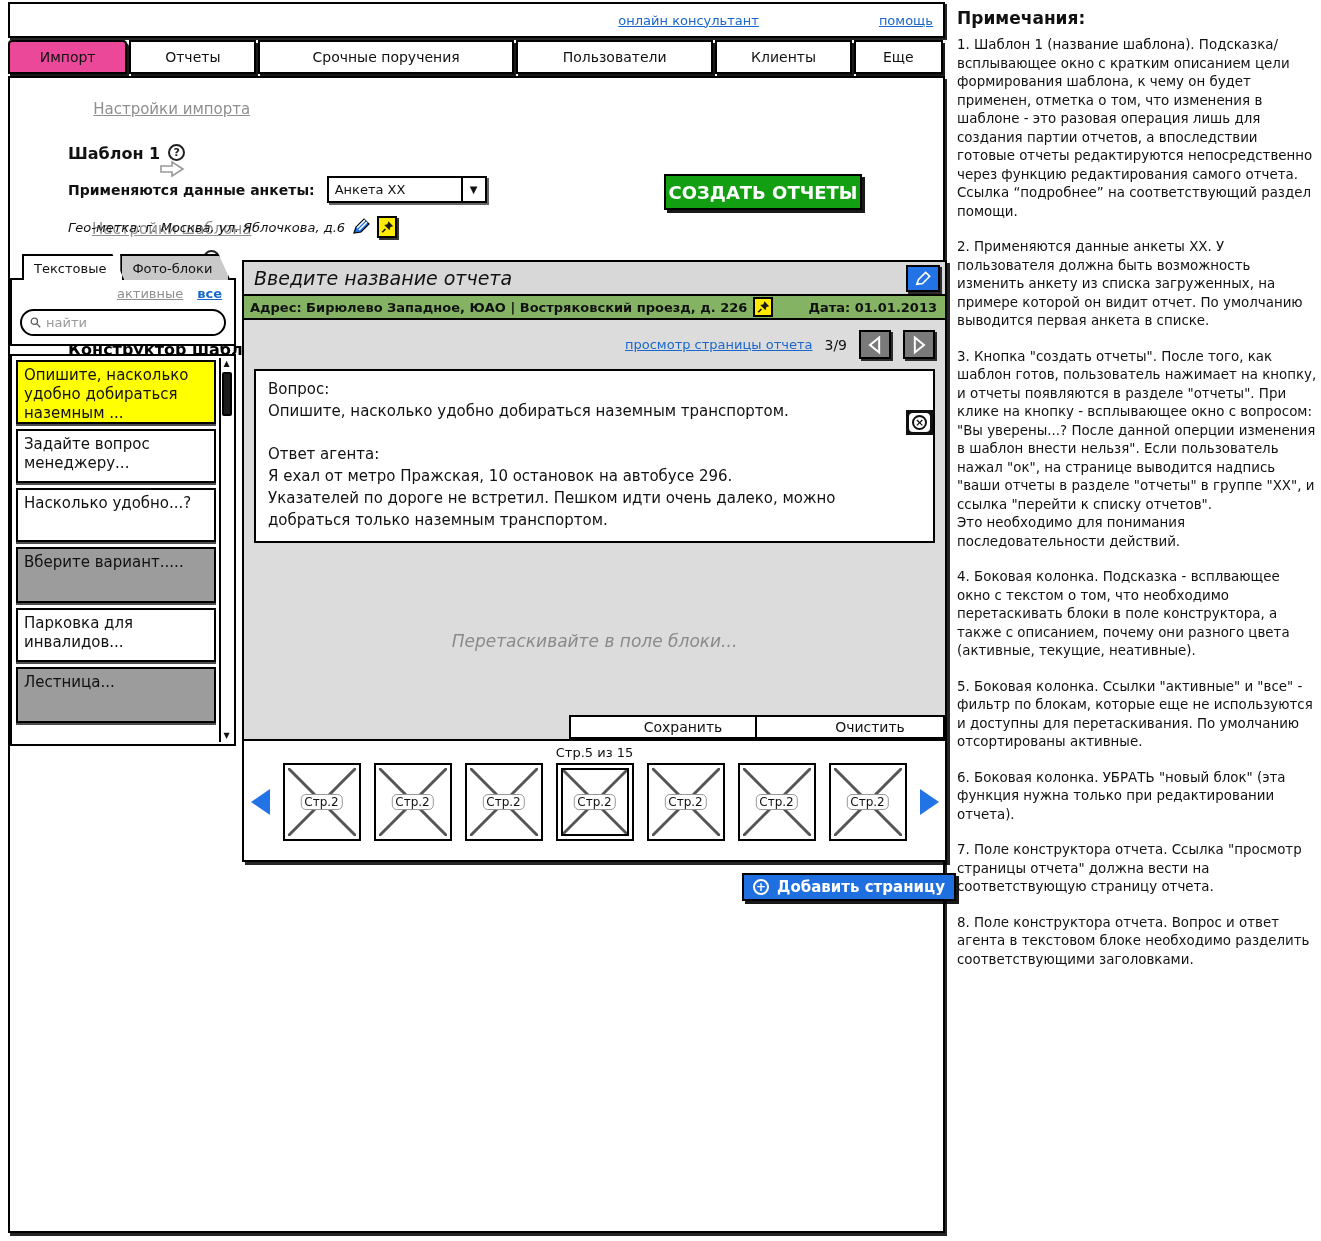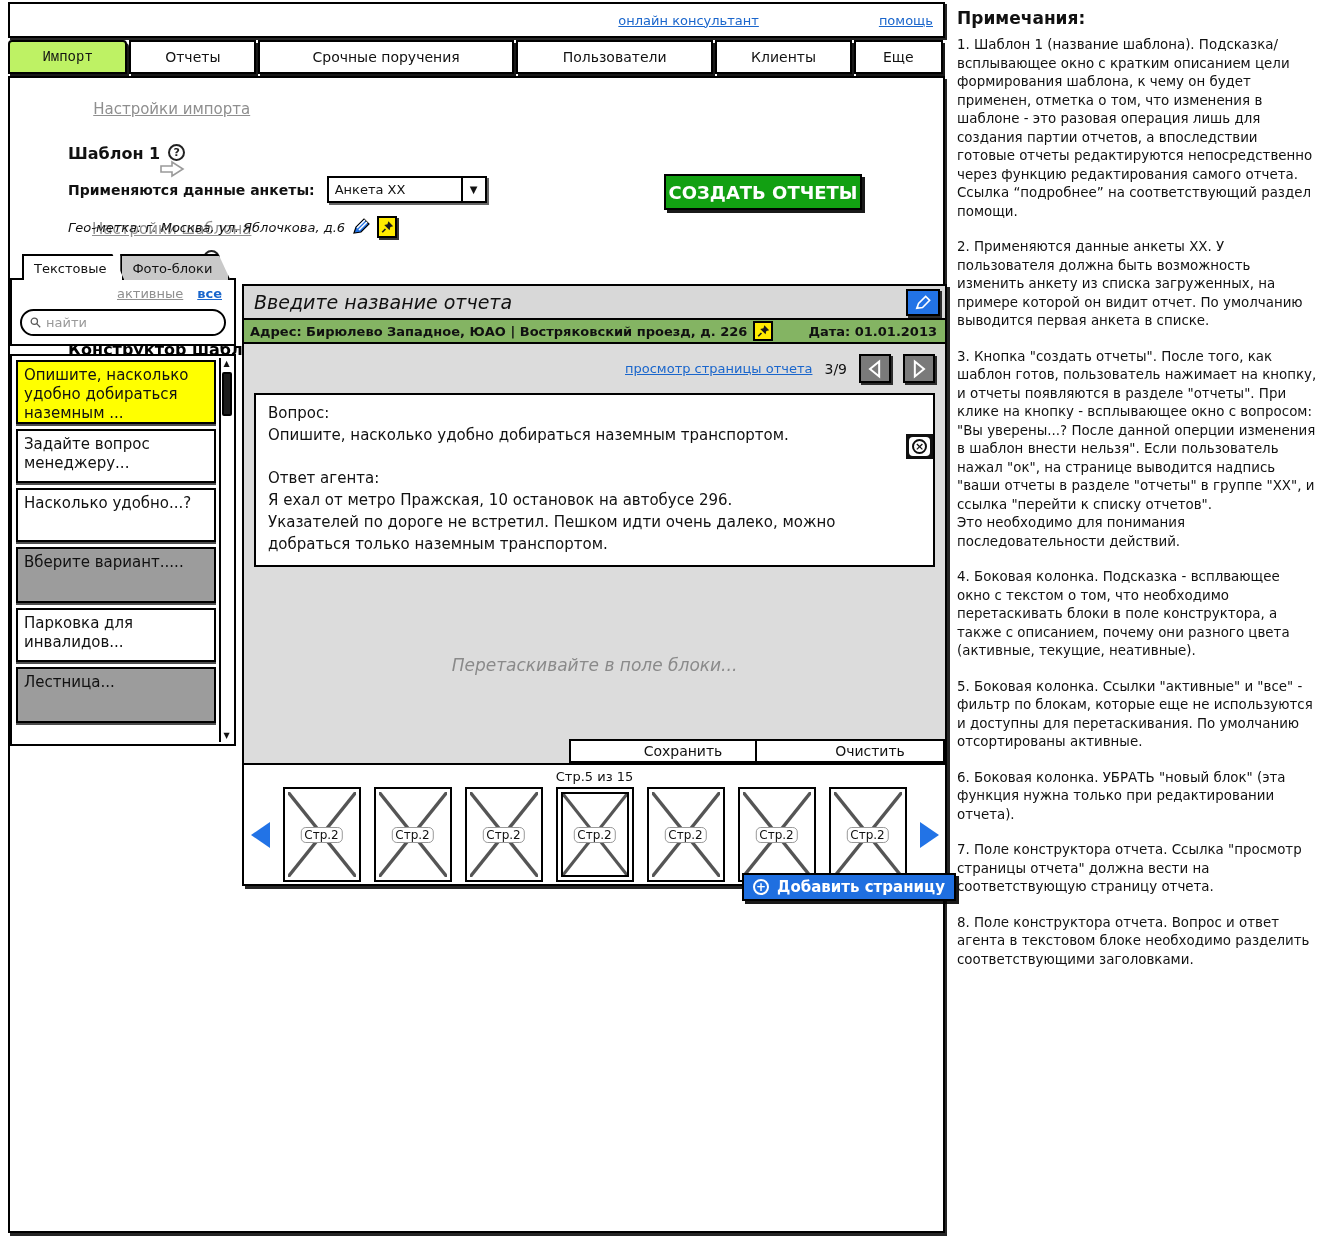--- a/index.html
+++ b/index.html
@@ -10,21 +10,21 @@
   
   .topbar { position:absolute; left:8px; top:2px; width:937px; height:36px;
     border:2px solid #000; background:#fff; display:flex; align-items:center;
     justify-content:flex-end; gap:120px; padding:0 10px; box-shadow:2px 2px 0 rgba(0,0,0,0.85); }
   .toplink { color:#1a66cc; text-decoration:underline; font-size:13px; cursor:pointer; }
 
   
   .navtabs { position:absolute; left:8px; top:40px; width:937px; height:34px; display:flex; }
   .navtab { border:2px solid #000; background:#fff; display:flex; align-items:center; justify-content:center;
     font-size:14px; margin-right:2px; box-shadow:2px 3px 0 rgba(0,0,0,0.9); cursor:pointer; }
-  .navtab.active { background:#bef264; border-radius:4px 4px 0 0;font-family:Liberation Mono, monospace; }
+  .navtab.active { background:#ec4899; border-radius:4px 4px 0 0; }
 
   
   .frame { position:absolute; left:8px; top:76px; width:937px; height:1157px;
     border:2px solid #000; background:#fff; box-shadow:2px 3px 0 rgba(0,0,0,0.85); }
 
   
   .breadcrumb { position:absolute; left:58px; top:22px; display:flex; align-items:center; gap:42px;flex-direction:column; }
   .crumb-link { color:#8f8f8f; font-size:15px; text-decoration:underline; cursor:pointer; }
   .crumb-current { color:#000; font-size:16px; font-weight:bold; }
 
@@ -70,21 +70,21 @@
   .block-item.current { background:#ffff00; height:64px; }
   .block-item.active  { background:#fff; height:54px; }
   .block-item.inactive{ background:#9c9c9c; height:56px; }
   .sb-scroll { position:absolute; top:2px; right:2px; bottom:2px; width:13px; border-left:2px solid #000; background:#fff; }
   .sb-scroll .up { position:absolute; top:0; left:0; right:0; height:12px; font-size:8px; text-align:center; line-height:12px; cursor:pointer; }
   .sb-scroll .down { position:absolute; bottom:0; left:0; right:0; height:12px; font-size:8px; text-align:center; line-height:12px; cursor:pointer; }
   .sb-scroll .thumb { position:absolute; top:14px; left:1px; width:9px; height:44px; background:#1b1b1b; border-radius:2px; cursor:grab; }
 
   
   .ctor { position:absolute; left:232px; top:182px; width:705px; height:602px; border:2px solid #000;
-    display:flex; flex-direction:column; background:#dcdcdc; box-shadow:3px 3px 0 rgba(0,0,0,0.85);margin-top:24px; }
+    display:flex; flex-direction:column; background:#dcdcdc; box-shadow:3px 3px 0 rgba(0,0,0,0.85); }
   .ctor-title { height:34px; background:#d8d8d8; border-bottom:2px solid #000; position:relative;
     display:flex; align-items:center; padding-left:10px; }
   .ctor-title-text { font-style:italic; font-size:19px; }
   .pencil-btn { width:34px; height:27px; background:#2273e6; border:2px solid #000;
     display:flex; align-items:center; justify-content:center; cursor:pointer; box-shadow:2px 2px 0 rgba(0,0,0,0.8); }
   .ctor-title .pencil-btn { position:absolute; right:5px; top:3px; }
   .green-bar { height:24px; background:#84b463; border-bottom:2px solid #000;
     display:flex; align-items:center; padding:0 8px 0 6px; gap:6px; }
   .green-addr { font-size:13px; font-weight:bold; }
   .green-bar .icon-box-yellow { height:20px; box-shadow:none; }
@@ -111,21 +111,21 @@
   .bottom-btns { position:absolute; right:0; bottom:0; display:flex; }
   .wbtn { width:188px; height:24px; background:#fff; border:2px solid #000; font-size:14px;
     display:flex; align-items:center; justify-content:center; cursor:pointer;padding-left:40px; }
   .wbtn + .wbtn { border-left:none; }
   .pager { height:121px; background:#fff; border-top:2px solid #000; display:flex; flex-direction:column; }
   .pager-label { text-align:center; font-size:13px; margin-top:4px; }
   .thumb-row { display:flex; align-items:center; justify-content:center; gap:13px; margin-top:3px; }
   .car-arrow { width:0; height:0; cursor:pointer; }
   .car-arrow.left  { border-top:13px solid transparent; border-bottom:13px solid transparent; border-right:19px solid #2273e6; }
   .car-arrow.right { border-top:13px solid transparent; border-bottom:13px solid transparent; border-left:19px solid #2273e6; }
-  .thumb { width:78px; height:95px; border:2px solid #000; background:#fff; padding:3px; cursor:pointer; }
+  .thumb { width:78px; height:78px; border:2px solid #000; background:#fff; padding:3px; cursor:pointer; }
   .thumb-x { width:100%; height:100%; position:relative; }
   .thumb.sel .thumb-x { border:2px solid #000; }
   .thumb-x svg { position:absolute; inset:0; width:100%; height:100%; }
   .thumb-chip { position:absolute; left:50%; top:50%; transform:translate(-50%,-50%); background:#fff;
     border:1px solid #999; border-radius:5px; font-size:12px; padding:0 3px; white-space:nowrap; }
 
   .add-page-btn { position:absolute; left:732px; top:795px; width:214px; height:28px; background:#1f6fe0;
     border:2px solid #000; color:#fff; display:flex; align-items:center; justify-content:center; gap:8px;
     font-size:15px; font-weight:bold; cursor:pointer; box-shadow:3px 3px 0 rgba(0,0,0,0.9); }
   .plus-ic { width:16px; height:16px; border:2px solid #fff; border-radius:50%; font-size:12px; font-weight:bold;

